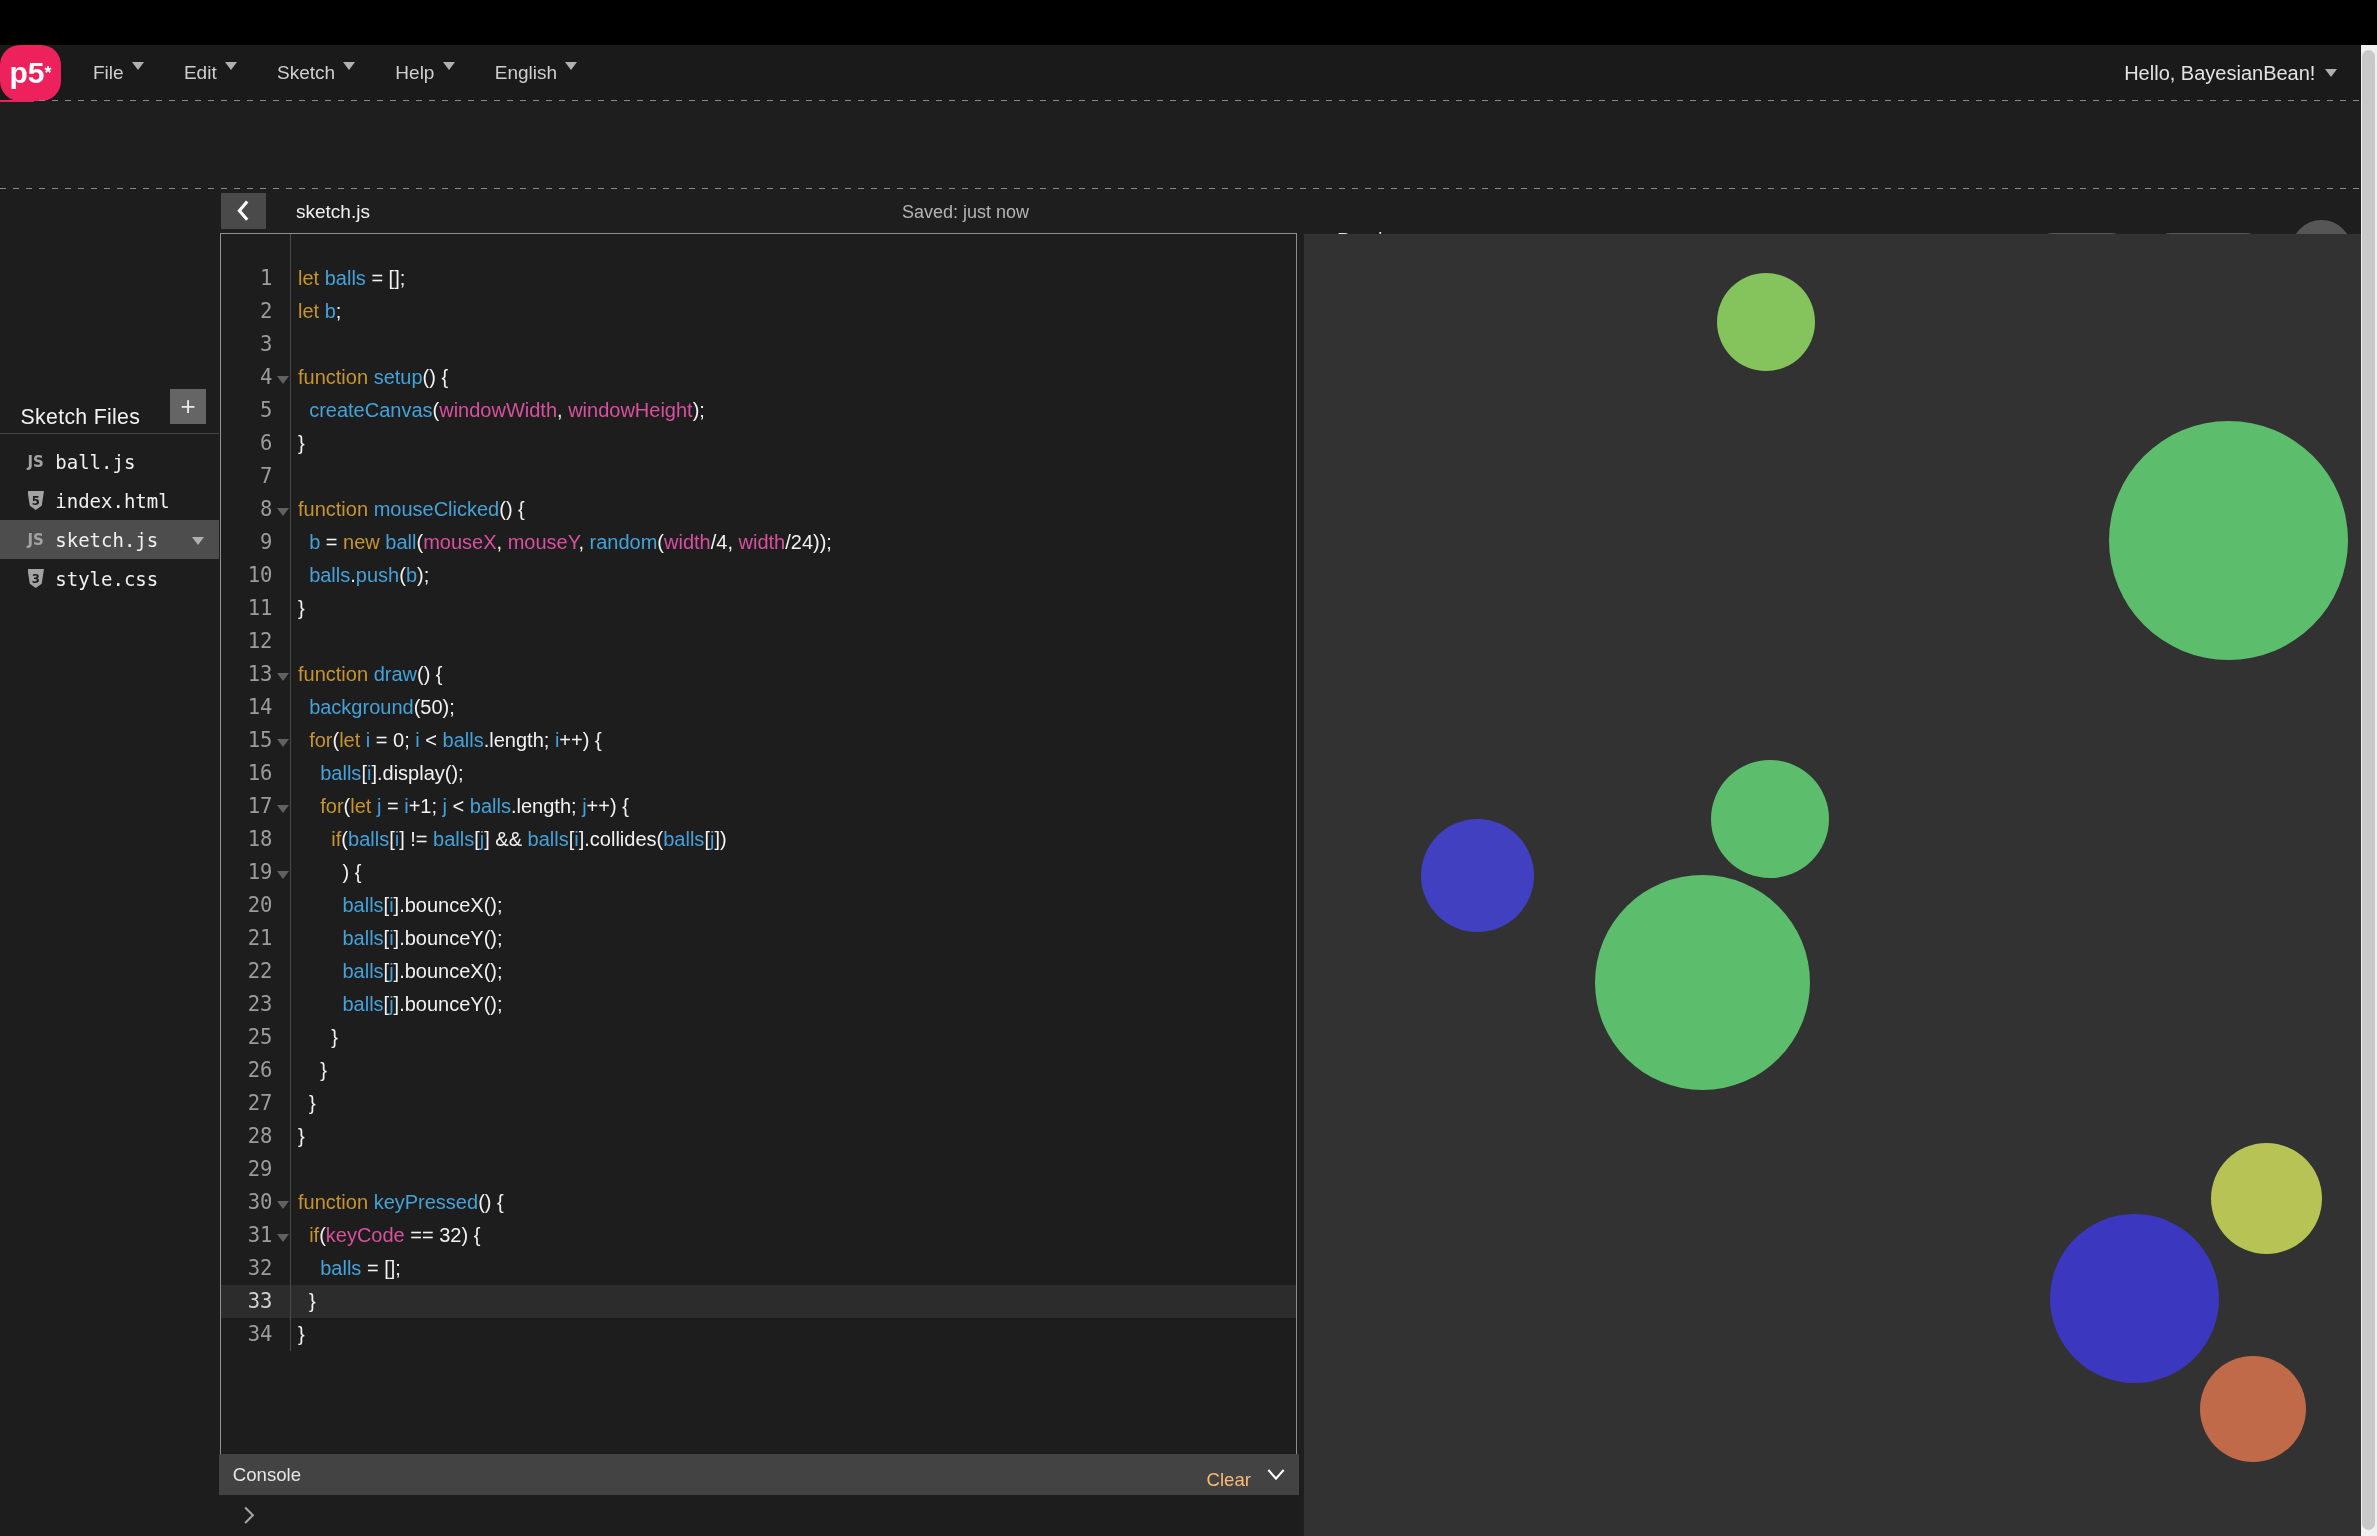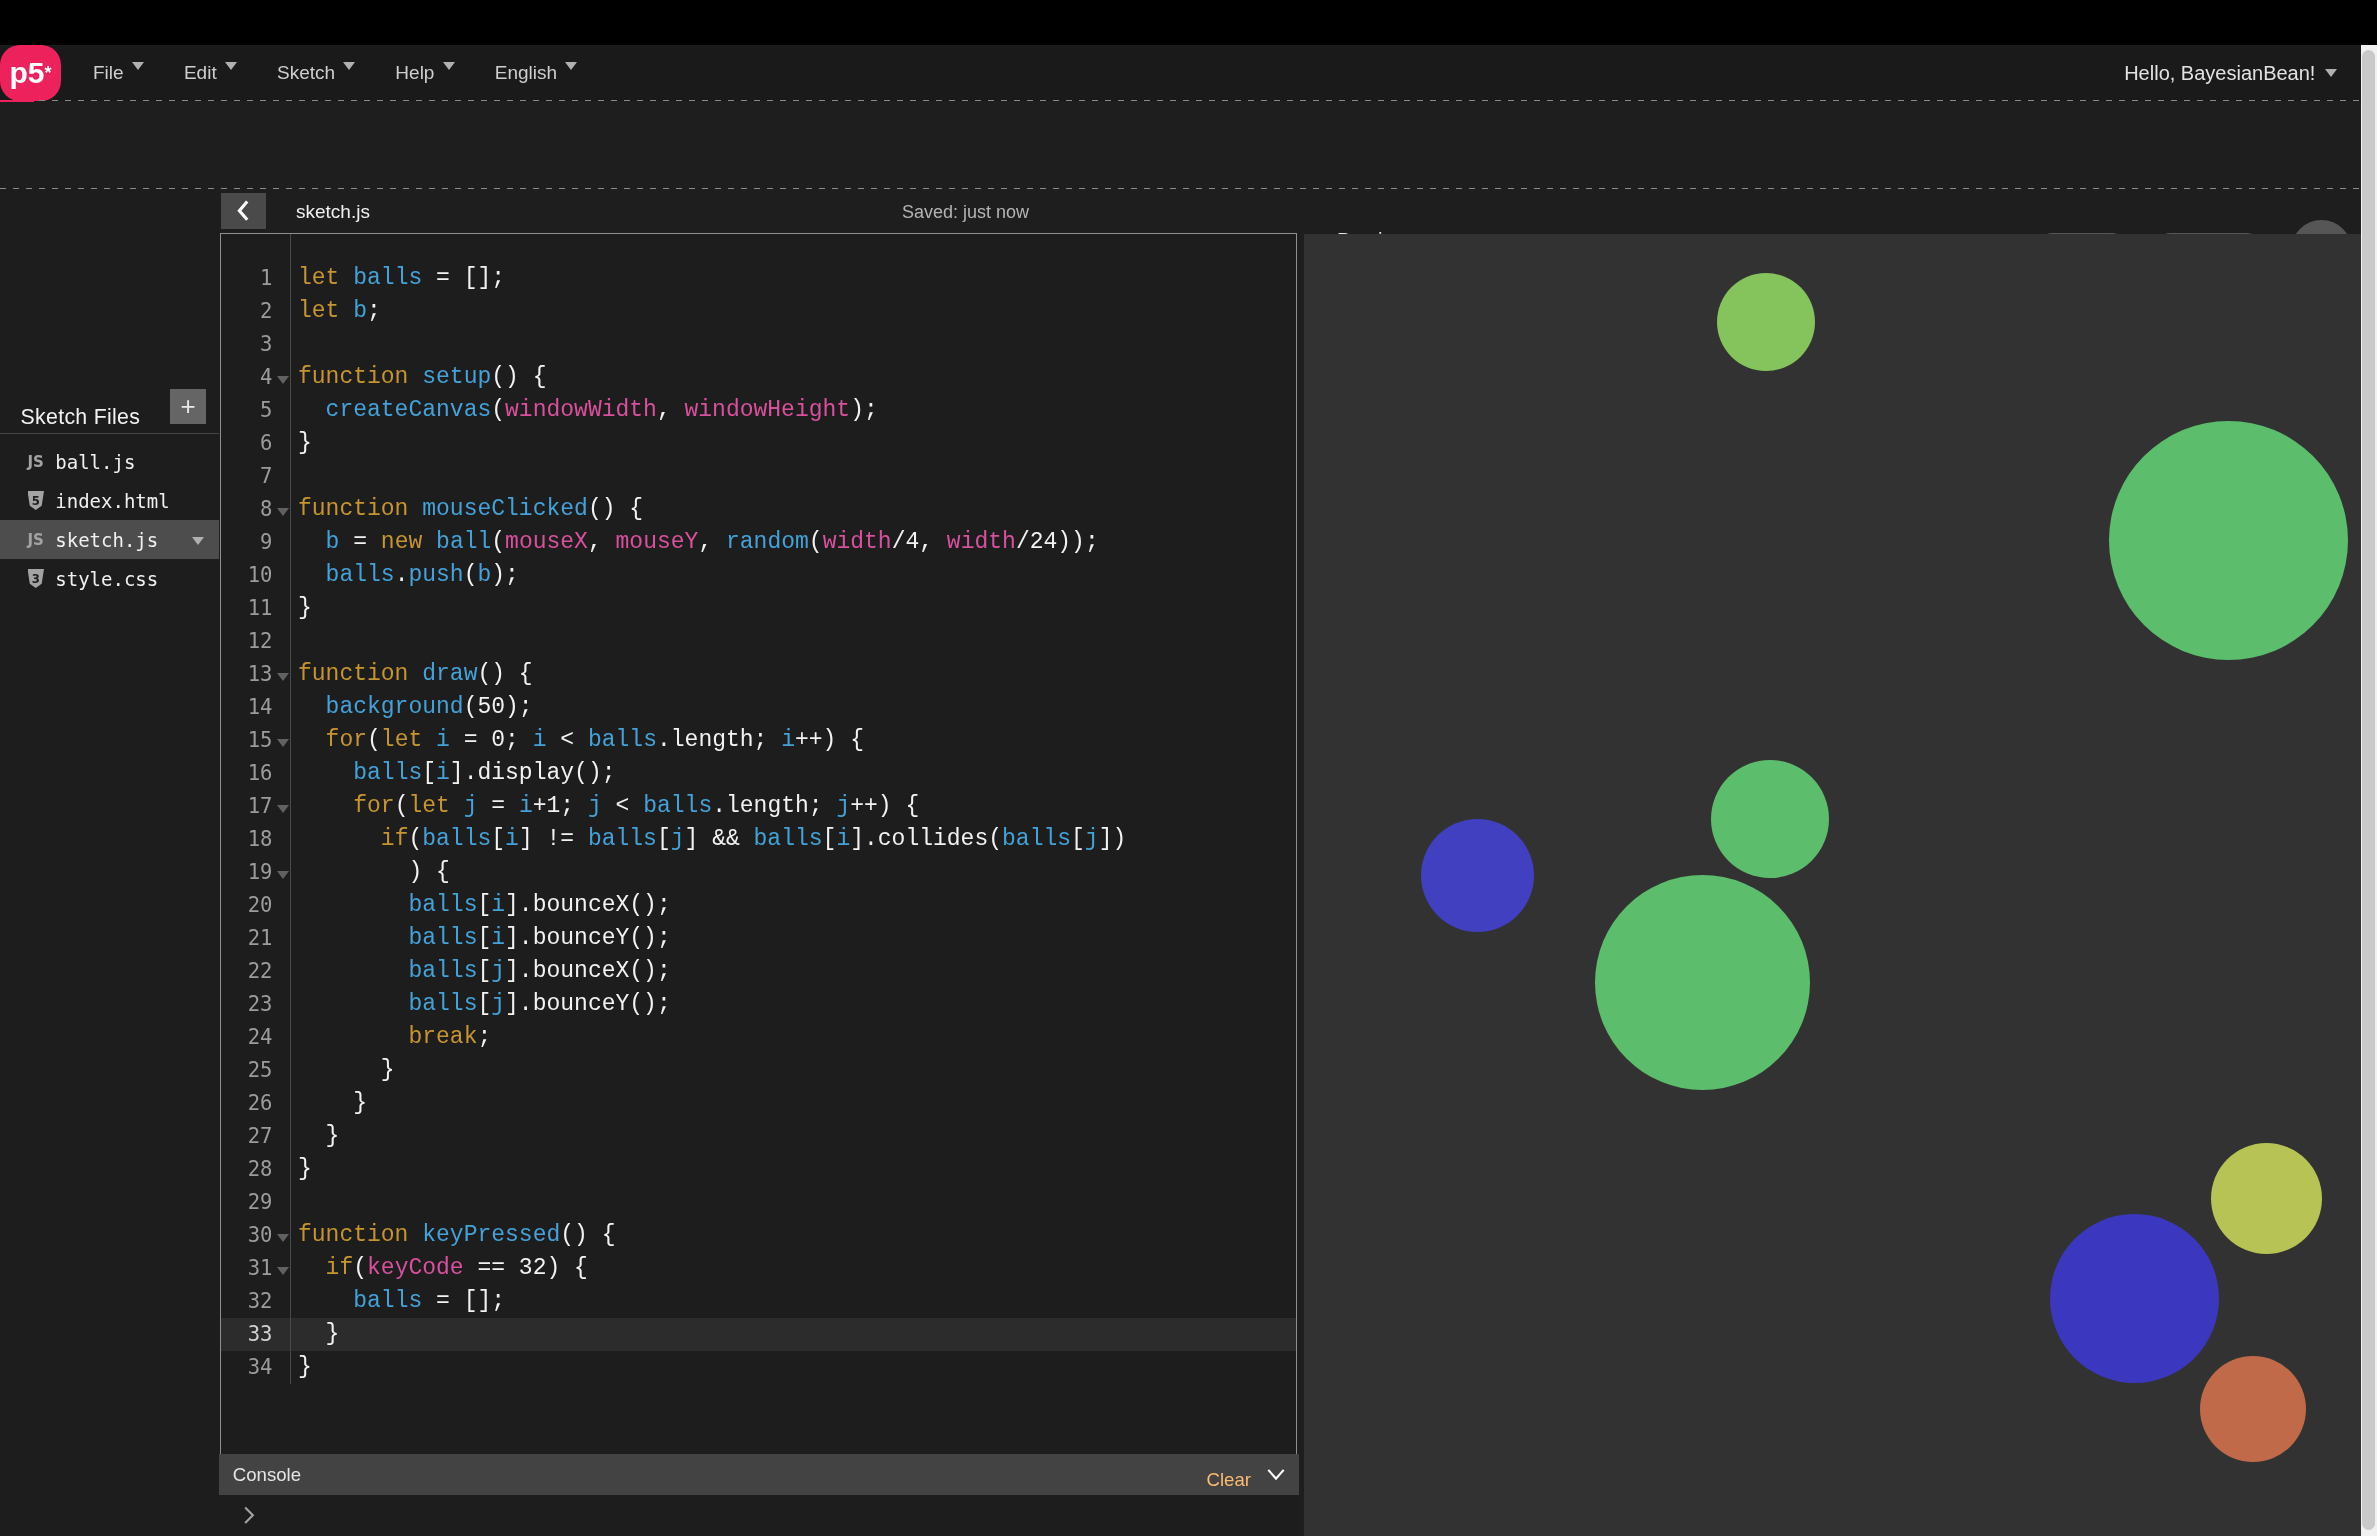--- a/index.html
+++ b/index.html
@@ -72,21 +72,21 @@
   #code-lines{position:relative;padding-top:27.5px;}
   #gutter-vline{position:absolute;left:69px;top:0;bottom:0;width:1.4px;background:#4a4a4a;}
   .code-row{display:flex;height:33px;align-items:center;}
   .code-row.active{background:#2c2c2c;}
   .gutter-cell{width:68px;flex:none;position:relative;text-align:right;}
   .gutter-num{display:inline-block;padding-right:16.5px;font-family:"DejaVu Sans Mono",monospace;
               font-size:20.6px;color:#9c9c9c;}
   .code-row.active .gutter-num{color:#d2d2d2;}
   .fold{position:absolute;right:0px;top:11px;width:0;height:0;border-left:6.2px solid transparent;
         border-right:6.2px solid transparent;border-top:8.3px solid #616161;}
-  .code-cell{white-space:pre;padding-left:9px;font-family:Liberation Mono, monospace;font-size:23px;}
+  .code-cell{white-space:pre;padding-left:9px;font-family:Liberation Sans, sans-serif;font-size:20px;}
   .tk-k{color:#c7952f;} .tk-v{color:#44a2d9;} .tk-p{color:#d9509e;} .tk-w{color:#f2f2f2;}
 
   
   #console-bar{left:219px;top:1454px;width:1080px;height:41px;background:#434343;}
   #console-title{position:absolute;left:13.8px;top:10.3px;font-size:18.6px;color:#e5e5e5;}
   #console-clear{position:absolute;right:48px;top:15px;font-size:18.6px;color:#fdba74;}
   #console-chevron{position:absolute;right:12.4px;top:9.6px;}
   #console-out{left:219px;top:1495px;width:1080px;height:42px;background:#1d1d1d;}
   #console-prompt{position:absolute;left:20.6px;top:9.6px;}
 
@@ -304,24 +304,20 @@
           <div class="gutter-cell"><span class="gutter-num">21</span></div>
           <div class="code-cell"><span class="tk-w">        </span><span class="tk-v">balls</span><span class="tk-w">[</span><span class="tk-v">i</span><span class="tk-w">].bounceY();</span></div>
         </div>
         <div class="code-row">
           <div class="gutter-cell"><span class="gutter-num">22</span></div>
           <div class="code-cell"><span class="tk-w">        </span><span class="tk-v">balls</span><span class="tk-w">[</span><span class="tk-v">j</span><span class="tk-w">].bounceX();</span></div>
         </div>
         <div class="code-row">
           <div class="gutter-cell"><span class="gutter-num">23</span></div>
           <div class="code-cell"><span class="tk-w">        </span><span class="tk-v">balls</span><span class="tk-w">[</span><span class="tk-v">j</span><span class="tk-w">].bounceY();</span></div>
-        </div>
-        <div class="code-row">
-          <div class="gutter-cell"><span class="gutter-num">24</span></div>
-          <div class="code-cell"><span class="tk-w">        </span><span class="tk-k">break</span><span class="tk-w">;</span></div>
         </div>
         <div class="code-row">
           <div class="gutter-cell"><span class="gutter-num">25</span></div>
           <div class="code-cell"><span class="tk-w">      }</span></div>
         </div>
         <div class="code-row">
           <div class="gutter-cell"><span class="gutter-num">26</span></div>
           <div class="code-cell"><span class="tk-w">    }</span></div>
         </div>
         <div class="code-row">

